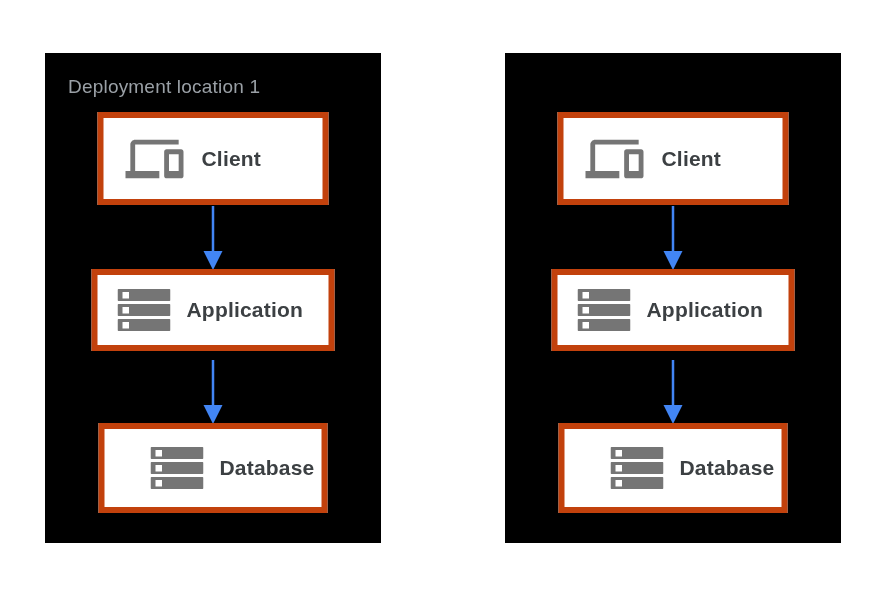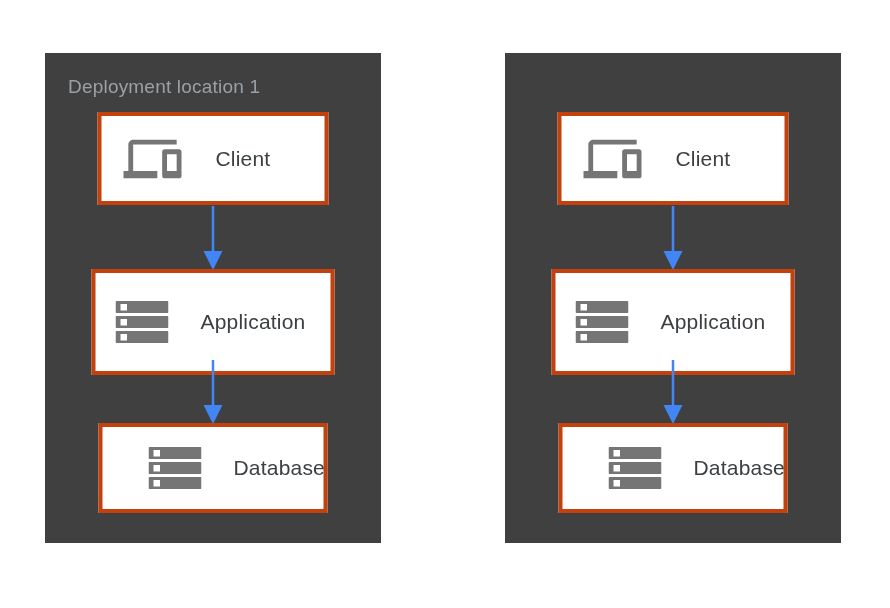--- a/index.html
+++ b/index.html
@@ -13,48 +13,49 @@
     width: 890px;
     height: 608px;
     background: #ffffff;
     overflow: hidden;
   }
   .panel {
     position: absolute;
     top: 53px;
     width: 336px;
     height: 490px;
-    background: #404040;
+    background: #000000;
   }
   .panel.loc1 { left: 45px; }
   .panel.loc2 { left: 505px; }
   .panel-title {
     position: absolute;
     left: 23px;
     top: 22px;
     font-size: 19px;
     line-height: 24px;
     color: #9aa0a6;
     letter-spacing: 0.2px;
     white-space: nowrap;
   }
   .node {
     position: absolute;
     left: 50%;
     transform: translateX(-50%);
     box-sizing: border-box;
     background: #ffffff;
-    border: 4px solid #c2410c;
+    border: 6px solid #c2410c;
     display: flex;
     align-items: center;
     padding-left: 20px;
-    gap: 32px;
+    gap: 16px;
+    font-weight: bold;
   }
   .node-client   { top: 59px;  width: 231px; height: 93px; }
-  .node-app      { top: 216px; width: 243px; height: 106px; }
+  .node-app      { top: 216px; width: 243px; height: 82px; }
   .node-db       { top: 370px; width: 229px; height: 90px; padding-left: 46px; }
   .node-label {
     font-size: 21px;
     color: #3c4043;
     letter-spacing: 0.2px;
     white-space: nowrap;
   }
   .icon-wrap {
     display: flex;
     align-items: center;

